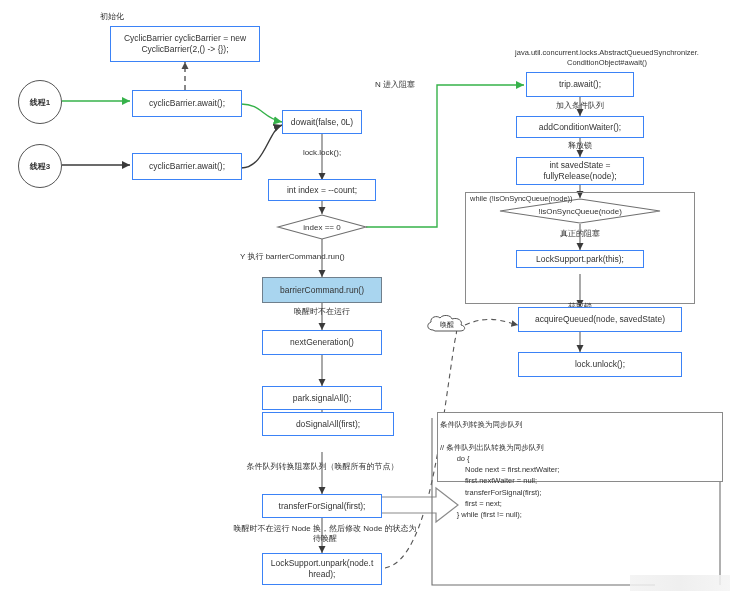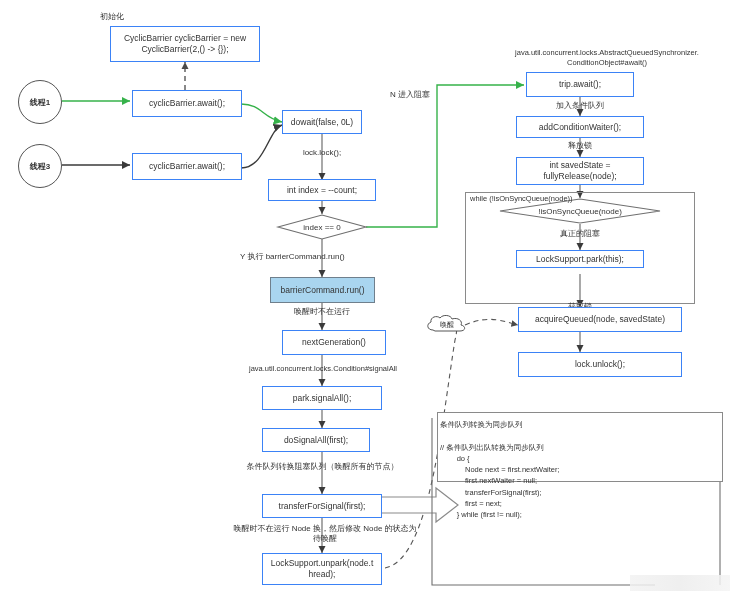--- a/index.html
+++ b/index.html
@@ -179,35 +179,34 @@
   <div class="node" style="left:282px;top:110px;width:80px;height:24px;">dowait(false, 0L)</div>
 
   <div class="lbl" style="left:282px;top:148px;width:80px;">lock.lock();</div>
 
   <div class="node" style="left:268px;top:179px;width:108px;height:22px;">int index = --count;</div>
 
   <div class="diamond" style="left:278px;top:215px;width:88px;height:24px;">
     <div class="dlabel">index == 0</div>
   </div>
 
-  <div class="lbl" style="left:360px;top:90px;width:70px;text-align:right;">N 进入阻塞</div>
+  <div class="lbl" style="left:360px;top:80px;width:70px;text-align:center;">N 进入阻塞</div>
 
   <div class="lbl" style="left:240px;top:252px;width:170px;text-align:left;">Y 执行 barrierCommand.run()</div>
 
-  <div class="node accent" style="left:270px;top:277px;width:105px;height:26px;">barrierCommand.run()</div>
+  <div class="node accent" style="left:262px;top:277px;width:120px;height:26px;">barrierCommand.run()</div>
 
   <div class="lbl" style="left:262px;top:307px;width:120px;">唤醒时不在运行</div>
 
-  <div class="node" style="left:262px;top:330px;width:104px;height:25px;margin-left:20px;">nextGeneration()</div>
-
-  <div class="lbl small" style="left:198px;top:364px;width:250px;">java.util.concurrent.locks.Condition#signalAll</div>
+  <div class="node" style="left:262px;top:330px;width:120px;height:25px;">nextGeneration()</div>
+
 
   <div class="node" style="left:262px;top:386px;width:120px;height:24px;">park.signalAll();</div>
 
-  <div class="node" style="left:262px;top:428px;width:108px;height:24px;">doSignalAll(first);</div>
+  <div class="node" style="left:262px;top:412px;width:132px;height:24px;">doSignalAll(first);</div>
 
   <div class="lbl" style="left:200px;top:462px;width:245px;">条件队列转换阻塞队列（唤醒所有的节点）</div>
 
   <div class="node" style="left:262px;top:494px;width:120px;height:24px;">transferForSignal(first);</div>
 
   <div class="lbl" style="left:205px;top:524px;width:240px;">唤醒时不在运行 Node 换，然后修改 Node 的状态为
 待唤醒</div>
 
   <div class="node" style="left:262px;top:553px;width:120px;height:32px;">LockSupport.unpark(node.t
 hread);</div>

